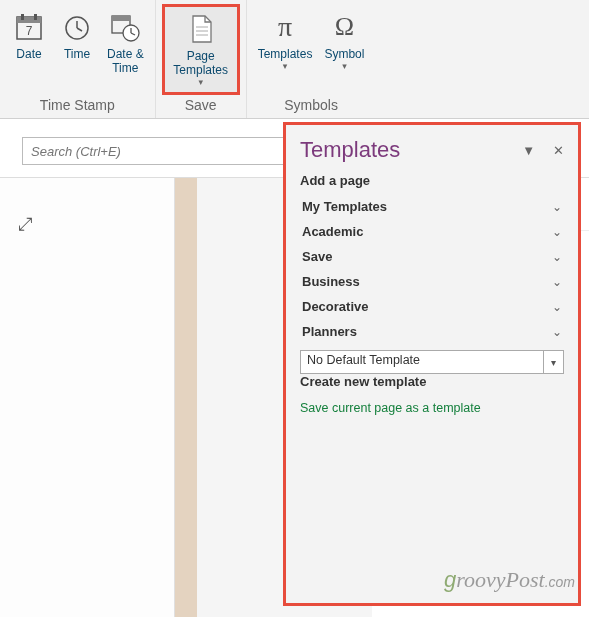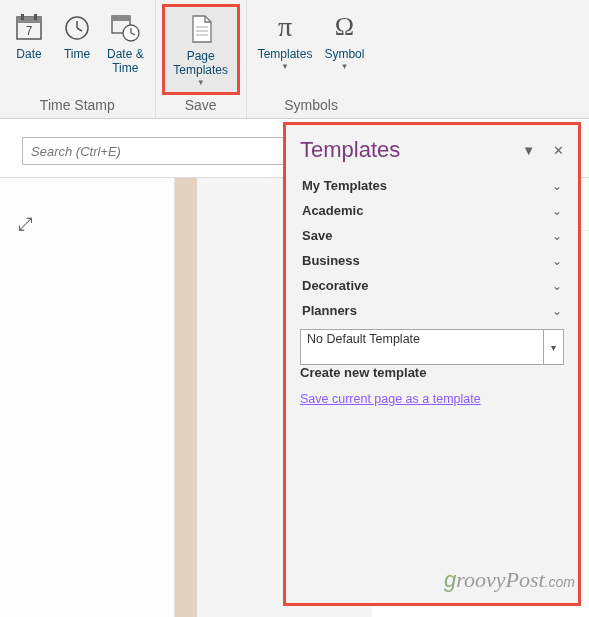--- a/index.html
+++ b/index.html
@@ -37,24 +37,24 @@
     .templates-pane { position: absolute; top: 122px; right: 8px; width: 298px; height: 484px; background: #f3f3f3; border: 3px solid #e74c3c; padding: 12px 14px; overflow: hidden; }
     .pane-header { display: flex; align-items: center; justify-content: space-between; margin-bottom: 10px; }
     .pane-title { font-size: 22px; color: #7c3a7c; font-weight: 400; }
     .pane-ctrls { display: flex; gap: 18px; color: #666; font-size: 13px; }
     .pane-ctrls span { cursor: pointer; }
     .section-head { font-size: 13px; font-weight: 700; color: #333; margin-top: 8px; margin-bottom: 6px; }
     .section-desc { font-size: 12.5px; color: #555; line-height: 17px; margin-bottom: 10px; }
     .cat-row { display: flex; justify-content: space-between; align-items: center; padding: 5px 2px; cursor: pointer; }
     .cat-label { font-size: 13px; font-weight: 700; color: #333; }
     .cat-chev { font-size: 12px; color: #666; }
-    .combo { display: flex; border: 1px solid #aaa; background: #fff; height: 36px; margin-top: 6px; }
+    .combo { display: flex; border: 1px solid #aaa; background: #fff; height: 24px; margin-top: 6px; }
     .combo-text { flex: 1; padding: 2px 6px; font-size: 12.5px; color: #333; }
     .combo-btn { width: 20px; border-left: 1px solid #aaa; display: flex; align-items: center; justify-content: center; font-size: 10px; color: #555; cursor: pointer; }
-    .link { font-size: 12.5px; color: #8b5cf6; text-decoration: underline; cursor: pointer; margin-top: 6px; display: inline-block; }
+    .link { font-size: 12.5px; color: #15803d; cursor: pointer; margin-top: 6px; display: inline-block; }
 
     
     .watermark { position: absolute; bottom: 24px; right: 14px; font-size: 22px; color: rgba(80,80,80,0.55); font-style: italic; font-family: Georgia, serif; pointer-events: none; }
     .watermark .g { color: rgba(100,140,60,0.7); }
 
     
     svg.ico { width: 32px; height: 32px; }
   </style>
 </head>
 <body>
@@ -168,20 +168,21 @@
 
 <div class="templates-pane">
   <div class="pane-header">
     <div class="pane-title">Templates</div>
     <div class="pane-ctrls">
       <span>▼</span>
       <span>✕</span>
     </div>
   </div>
 
+  <div class="section-head">Add a page</div>
 
   <div class="cat-row">
     <span class="cat-label">My Templates</span>
     <span class="cat-chev">⌄</span>
   </div>
   <div class="cat-row">
     <span class="cat-label">Academic</span>
     <span class="cat-chev">⌄</span>
   </div>
   <div class="cat-row">

